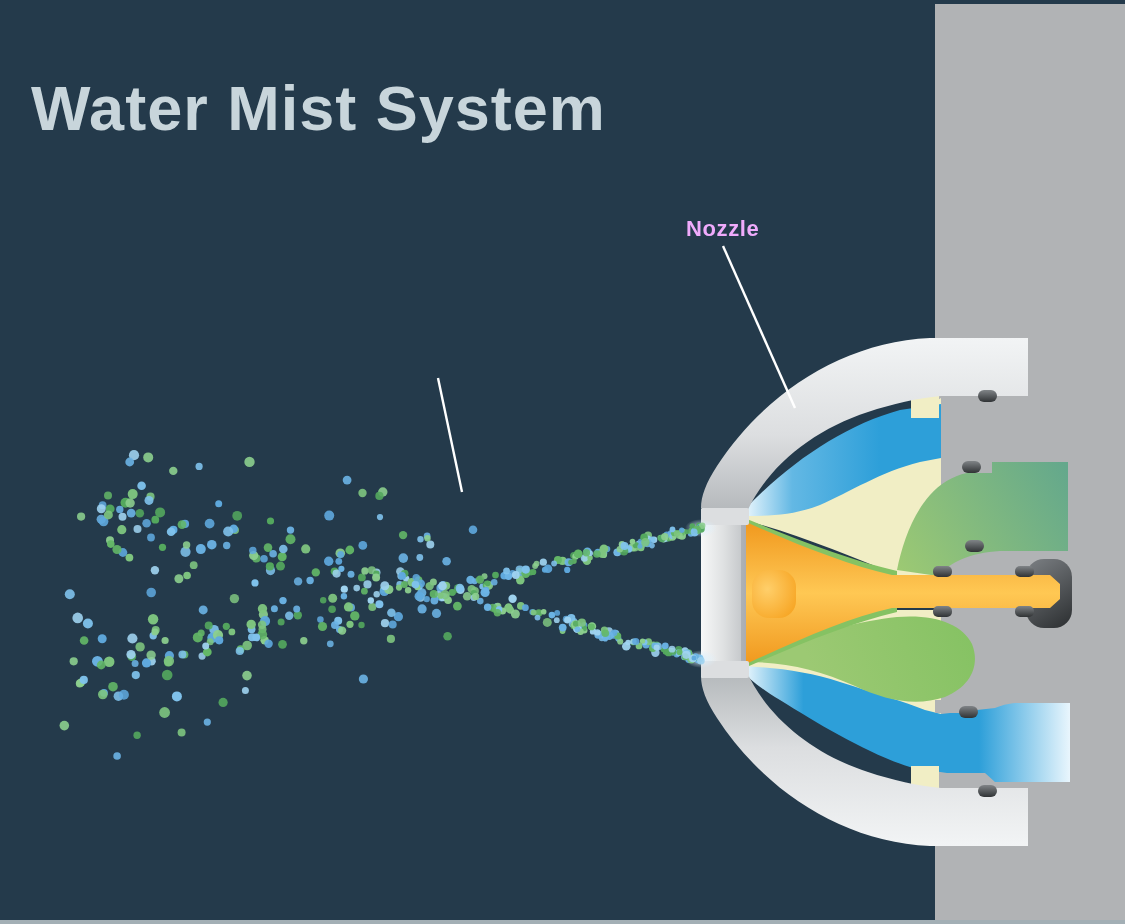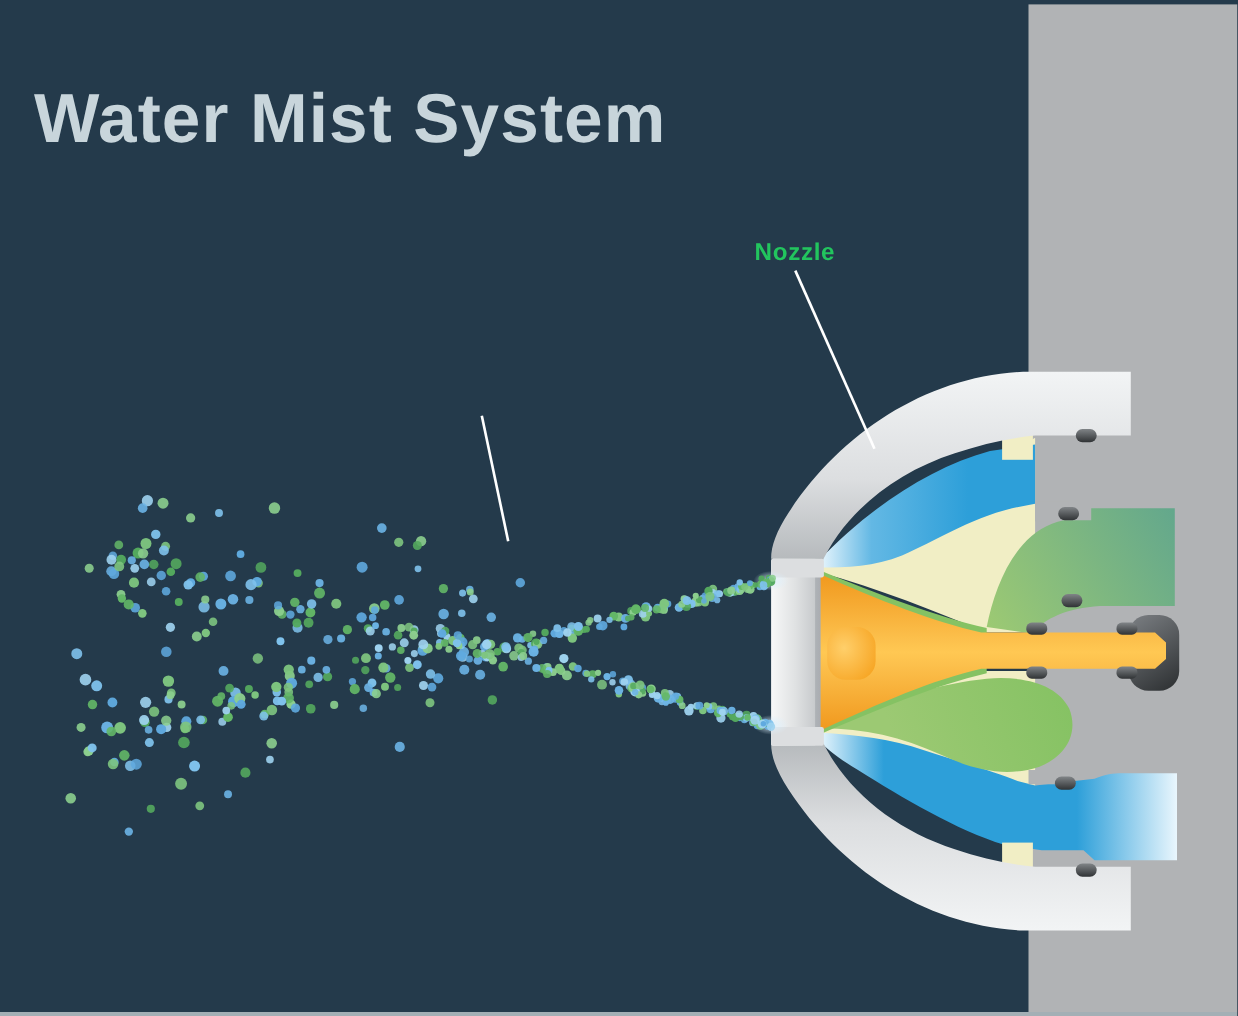--- a/index.html
+++ b/index.html
@@ -667,14 +667,14 @@
         <circle cx="178.9" cy="578.7" r="4.5" fill="#8ccf8e" opacity="0.9"></circle>
         <circle cx="203.2" cy="609.9" r="4.5" fill="#6cb4e6" opacity="0.9"></circle>
         <circle cx="427.5" cy="538.2" r="3.2" fill="#8ccf8e" opacity="0.9"></circle>
       </g>
 
   <line x1="723" y1="246" x2="795" y2="408" stroke-width="2.4" stroke="#ffffff"></line>
   <line x1="438" y1="378" x2="462" y2="492" stroke-width="2.4" stroke="#ffffff"></line>
 </svg>
 
   <div class="title" style="color: rgb(200, 213, 219);">Water Mist System</div>
-  <div class="callout nozzle" style="color: #22c55e;">Nozzle</div>
+  <div class="callout nozzle" style="color: #f0abfc;">Nozzle</div>
 </div>
 
 </body></html>

